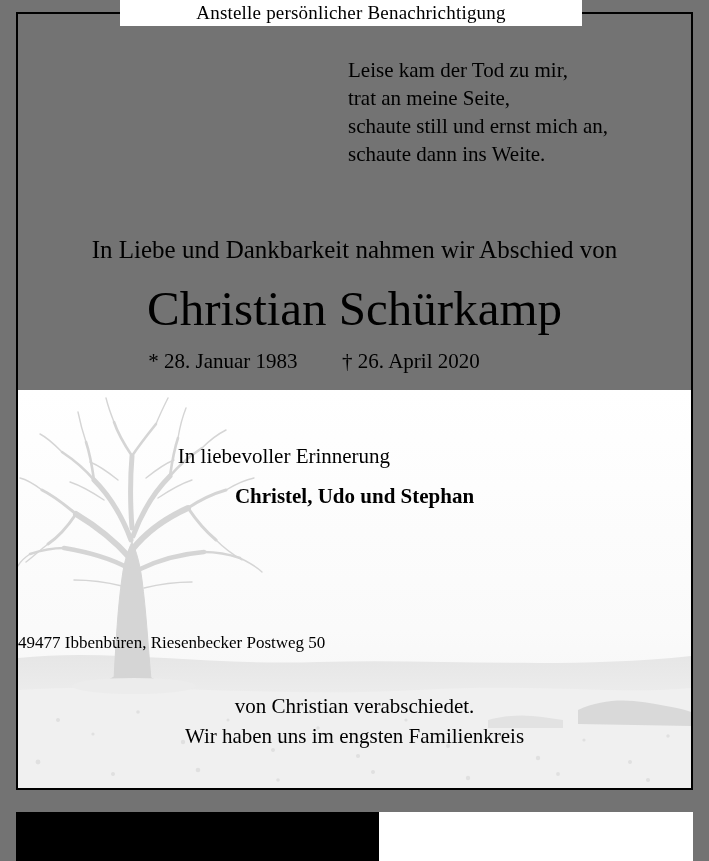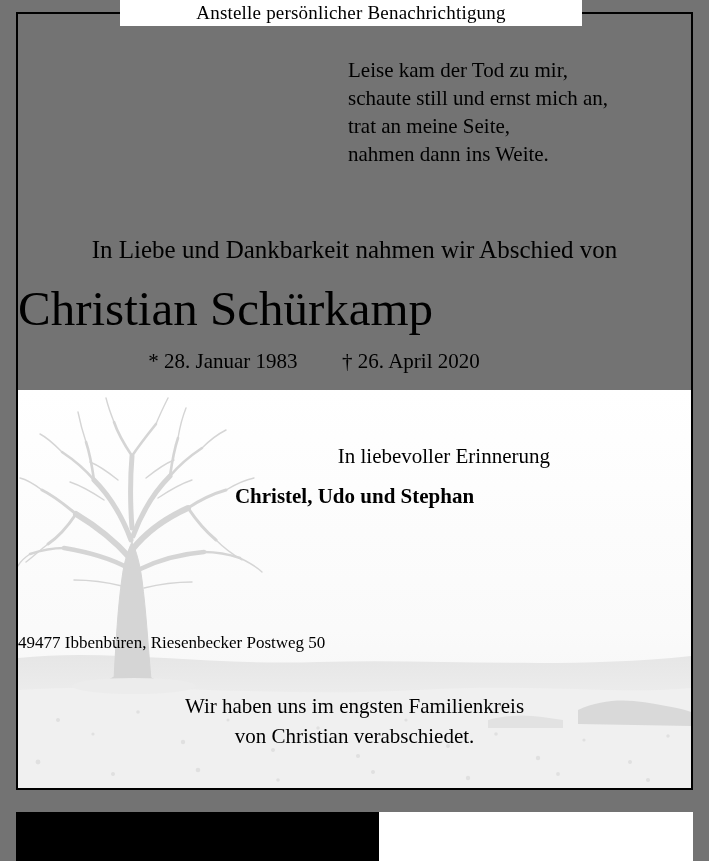--- a/index.html
+++ b/index.html
@@ -93,20 +93,21 @@
     width: 673px;
     text-align: center;
     font-size: 25px;
   }
 
   .name {
     position: absolute;
     left: 0;
     top: 264px;
     width: 673px;
+    text-align: center;
     font-size: 49px;
     line-height: 62px;
     font-weight: normal;
   }
 
   .dates {
     position: absolute;
     left: 0;
     top: 335px;
     width: 592px;
@@ -116,21 +117,21 @@
   .dates .gap {
     display: inline-block;
     width: 34px;
   }
 
   .memory-line {
     position: absolute;
     left: 0;
     top: 430px;
     width: 532px;
-    text-align: right;
+    text-align: center;
     font-size: 21px;
   }
 
   .family {
     position: absolute;
     left: 0;
     top: 470px;
     width: 673px;
     text-align: center;
     font-size: 21px;
@@ -288,44 +289,44 @@
   <div class="frame"></div>
 
   <div class="header-band">
     <div class="header-text">Anstelle persönlicher Benachrichtigung</div>
   </div>
 
   <div class="content">
 
     <div class="poem">
       <div>Leise kam der Tod zu mir,</div>
+      <div>trat an meine Seite,</div>
       <div>schaute still und ernst mich an,</div>
-      <div>trat an meine Seite,</div>
-      <div>nahmen dann ins Weite.</div>
+      <div>schaute dann ins Weite.</div>
     </div>
 
     <div class="intro">In Liebe und Dankbarkeit nahmen wir Abschied von</div>
 
     <div class="name">Christian Schürkamp</div>
 
     <div class="dates">
       <span>* 28. Januar 1983</span>
       <span class="gap"></span>
       <span>† 26. April 2020</span>
     </div>
 
     <div class="memory-line">In liebevoller Erinnerung</div>
 
     <div class="family">Christel, Udo und Stephan</div>
 
     <div class="address">49477 Ibbenbüren, Riesenbecker Postweg 50</div>
 
     <div class="closing">
+      <div>von Christian verabschiedet.</div>
       <div>Wir haben uns im engsten Familienkreis</div>
-      <div>von Christian verabschiedet.</div>
     </div>
 
   </div>
 
   <div class="bottom-bar-left"></div>
   <div class="bottom-bar-right"></div>
 
 </div>
 
 </body></html>

